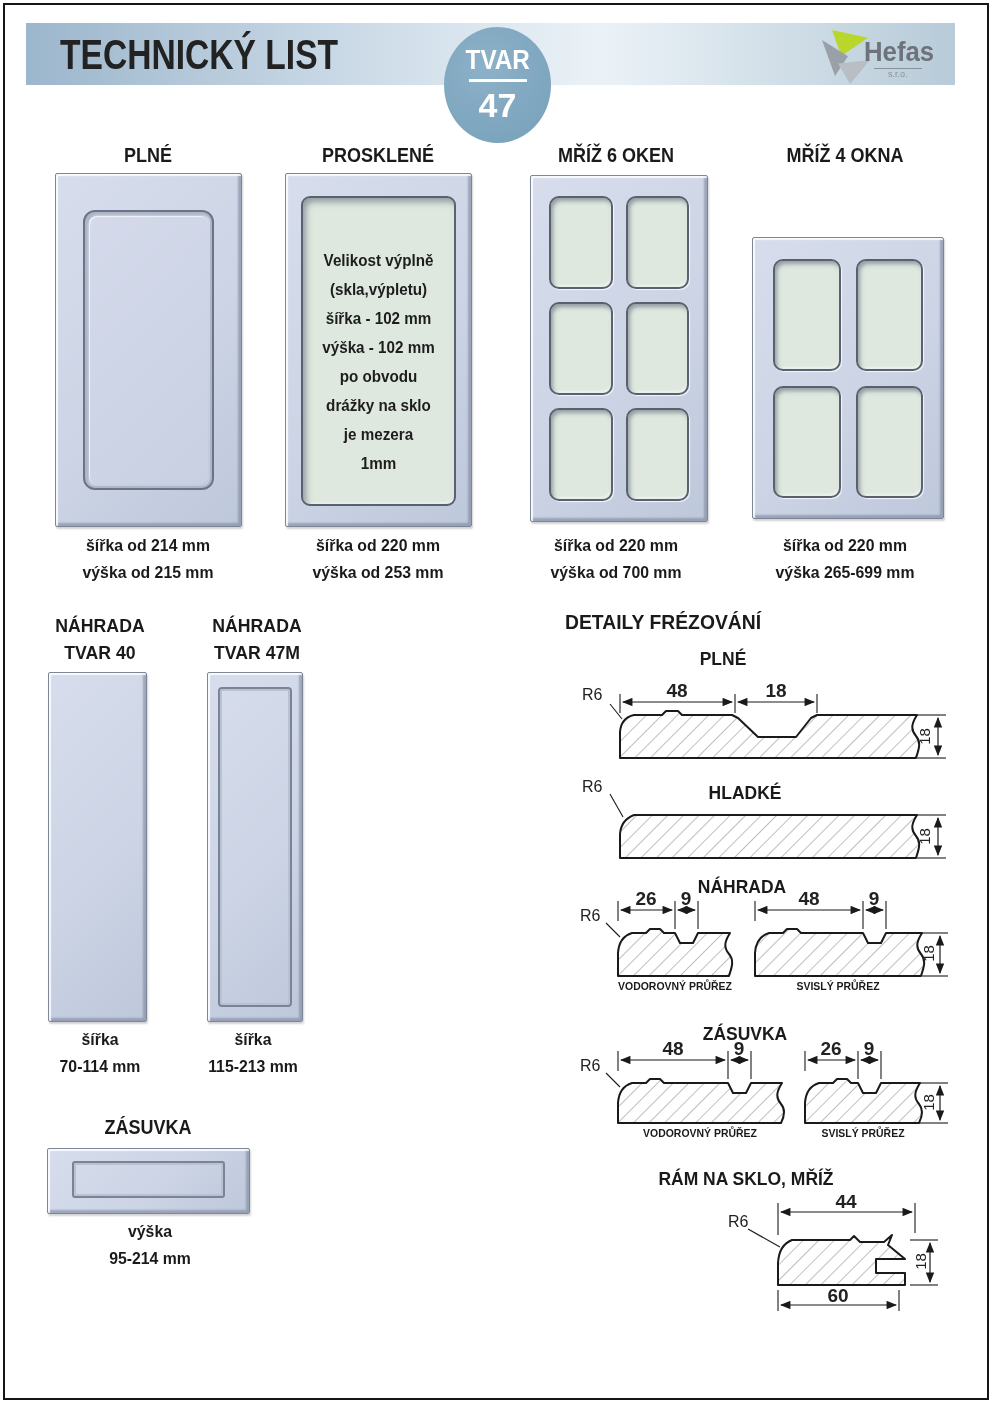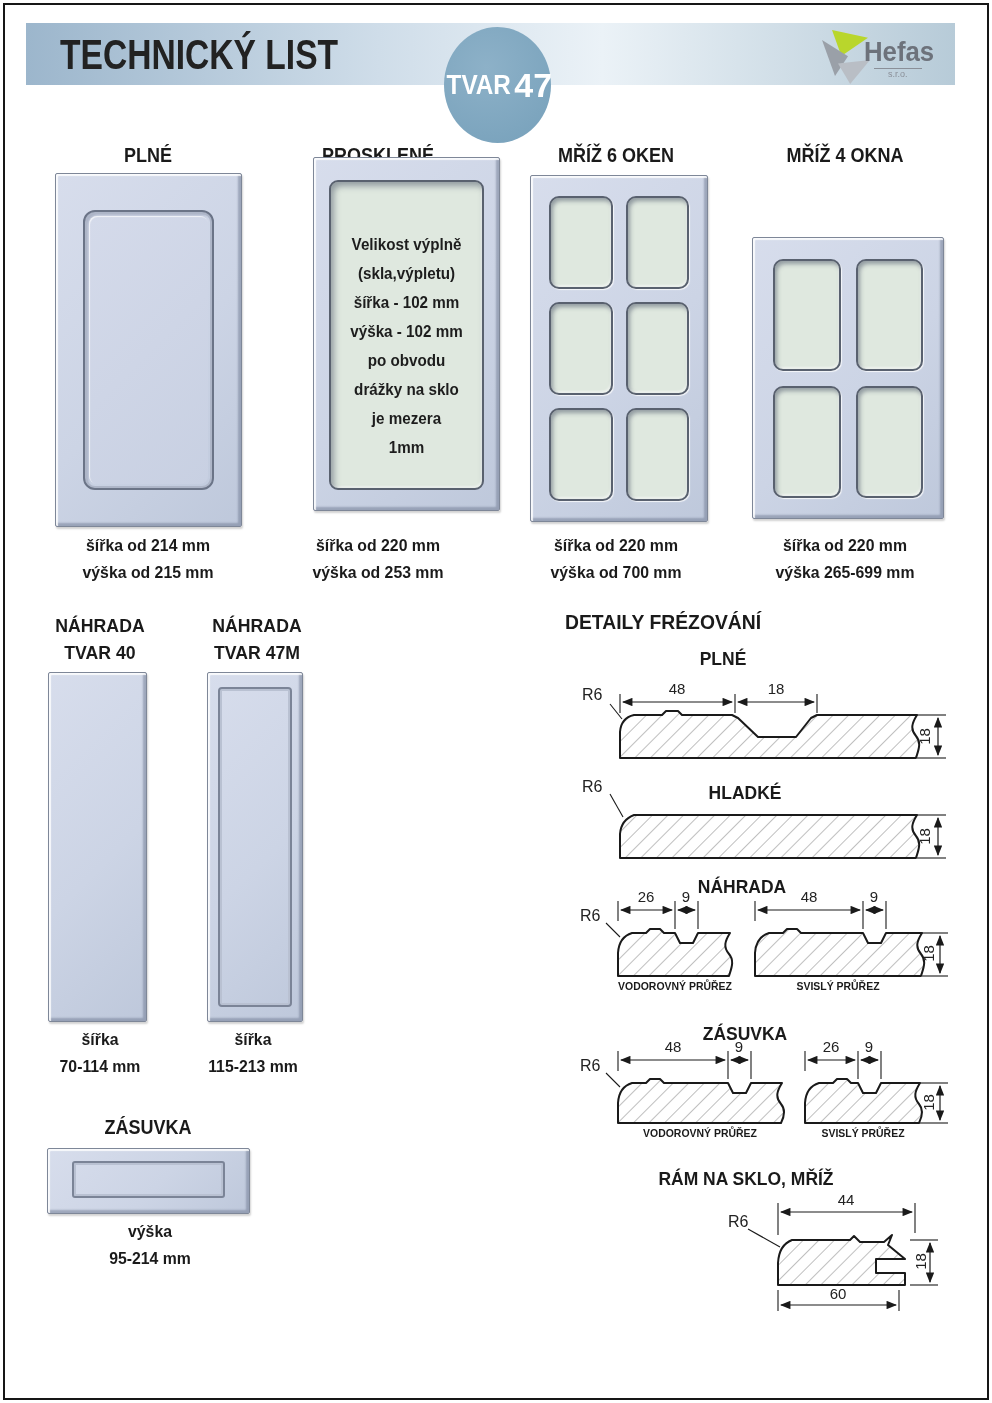--- a/index.html
+++ b/index.html
@@ -6,21 +6,21 @@
   .page{position:relative;width:992px;height:1403px;background:#fff;margin:0 auto;
         font-family:"Liberation Sans","DejaVu Sans",sans-serif;color:#1a1a1a;overflow:hidden;}
   .page-border{position:absolute;inset:3px;border:2px solid #161616;pointer-events:none;}
   
   .bar{position:absolute;left:26px;width:929px;background:linear-gradient(90deg,#9cb6cc 0%,#cfdde9 38%,#ebf2f7 62%,#b7cbd8 100%);}
   .hbar{top:23px;height:62px;}
   .fbar{top:1318px;height:62px;display:flex;align-items:center;}
   .htitle{position:absolute;left:34px;top:8px;font-size:42px;font-weight:bold;letter-spacing:0;
           transform:scaleX(.8);transform-origin:left;color:#222;}
   .badge{position:absolute;left:444px;top:27px;width:107px;height:116px;border-radius:50%;
-         background:radial-gradient(circle at 40% 35%,#8db1c8,#76a0ba);display:flex;flex-direction:row;
+         background:radial-gradient(circle at 40% 35%,#8db1c8,#76a0ba);display:flex;flex-direction:column;
          align-items:center;justify-content:center;color:#fff;z-index:5;}
   .badge .t{font-size:27px;font-weight:bold;transform:scaleX(.9);}
   .badge .line{width:58px;height:3px;background:#fff;margin:3px 0 4px;}
   .badge .n{font-size:34px;font-weight:bold;}
   .logo{position:absolute;left:822px;top:30px;width:125px;height:58px;}
   .logo .tri{position:absolute;}
   .logo .name{position:absolute;left:42px;top:6px;font-size:28px;color:#6d727b;font-weight:bold;transform:scaleX(.92);transform-origin:left;}
   .logo .sub{position:absolute;left:52px;top:38px;font-size:9px;color:#8a8f98;border-top:1px solid #8a8f98;padding:0 14px;}
   
   .door{position:absolute;background:linear-gradient(135deg,#d7ddec 0%,#ccd4e5 55%,#bec8db 100%);
@@ -39,21 +39,21 @@
         box-shadow:inset 2px 3px 4px rgba(70,80,100,.5),inset -1px -2px 2px rgba(255,255,255,.55),1px 1px 1px rgba(255,255,255,.8);}
   .doorlabel{position:absolute;font-size:20px;font-weight:bold;transform:translateX(-50%) scaleX(.9);white-space:nowrap;}
   .cap{position:absolute;font-size:17px;font-weight:bold;line-height:27px;text-align:center;
        transform:translateX(-50%) scaleX(.93);white-space:nowrap;}
   .inframe{position:absolute;border:2px solid #7b8497;border-radius:4px;box-shadow:inset 0 0 0 2px #b9c1d2;}
   
   .milhead{position:absolute;font-size:21px;font-weight:bold;transform:scaleX(.92);transform-origin:left;white-space:nowrap;}
   .miltitle{position:absolute;font-size:19px;font-weight:bold;transform:translateX(-50%) scaleX(.92);white-space:nowrap;}
   .prof{position:absolute;}
   .prof svg{position:absolute;left:0;top:0;}
-  .dim{position:absolute;font-size:15px;color:#222;transform:translateX(-50%);white-space:nowrap;}
+  .dim{position:absolute;font-size:19px;color:#222;transform:translateX(-50%);white-space:nowrap;font-weight:bold;}
   .dimv{position:absolute;font-size:15px;color:#222;transform:rotate(-90deg);white-space:nowrap;}
   .r6{position:absolute;font-size:16px;color:#222;white-space:nowrap;}
   .seccap{position:absolute;font-size:11px;font-weight:bold;text-align:center;transform:translateX(-50%) scaleX(.95);white-space:nowrap;}
   .flabel{font-size:25px;color:#222;transform:scaleX(.85);transform-origin:left;white-space:nowrap;}
   .ftext{font-size:20px;font-weight:bold;color:#1a1a1a;transform:scaleX(.95);transform-origin:left;white-space:nowrap;margin-left:-28px;}
 </style>
 </head>
 <body>
 
 <div class="page">
@@ -79,21 +79,21 @@
   <div class="doorlabel" style="left:378px;top:144px;">PROSKLENÉ</div>
   <div class="doorlabel" style="left:616px;top:144px;">MŘÍŽ 6 OKEN</div>
   <div class="doorlabel" style="left:845px;top:144px;">MŘÍŽ 4 OKNA</div>
 
   <div class="door" style="left:55px;top:173px;width:185px;height:352px;">
     <div class="groove" style="inset:36px 27px;">
       <div class="raised"></div>
     </div>
   </div>
 
-  <div class="door" style="left:285px;top:157px;width:185px;height:352px;margin-left:28px;">
+  <div class="door" style="left:285px;top:173px;width:185px;height:352px;">
     <div class="glass" style="inset:22px 15px 20px;">
       <div class="glass-text">
         <div>Velikost výplně</div>
         <div>(skla,výpletu)</div>
         <div>šířka - 102 mm</div>
         <div>výška - 102 mm</div>
         <div>po obvodu</div>
         <div>drážky na sklo</div>
         <div>je mezera</div>
         <div>1mm</div>

